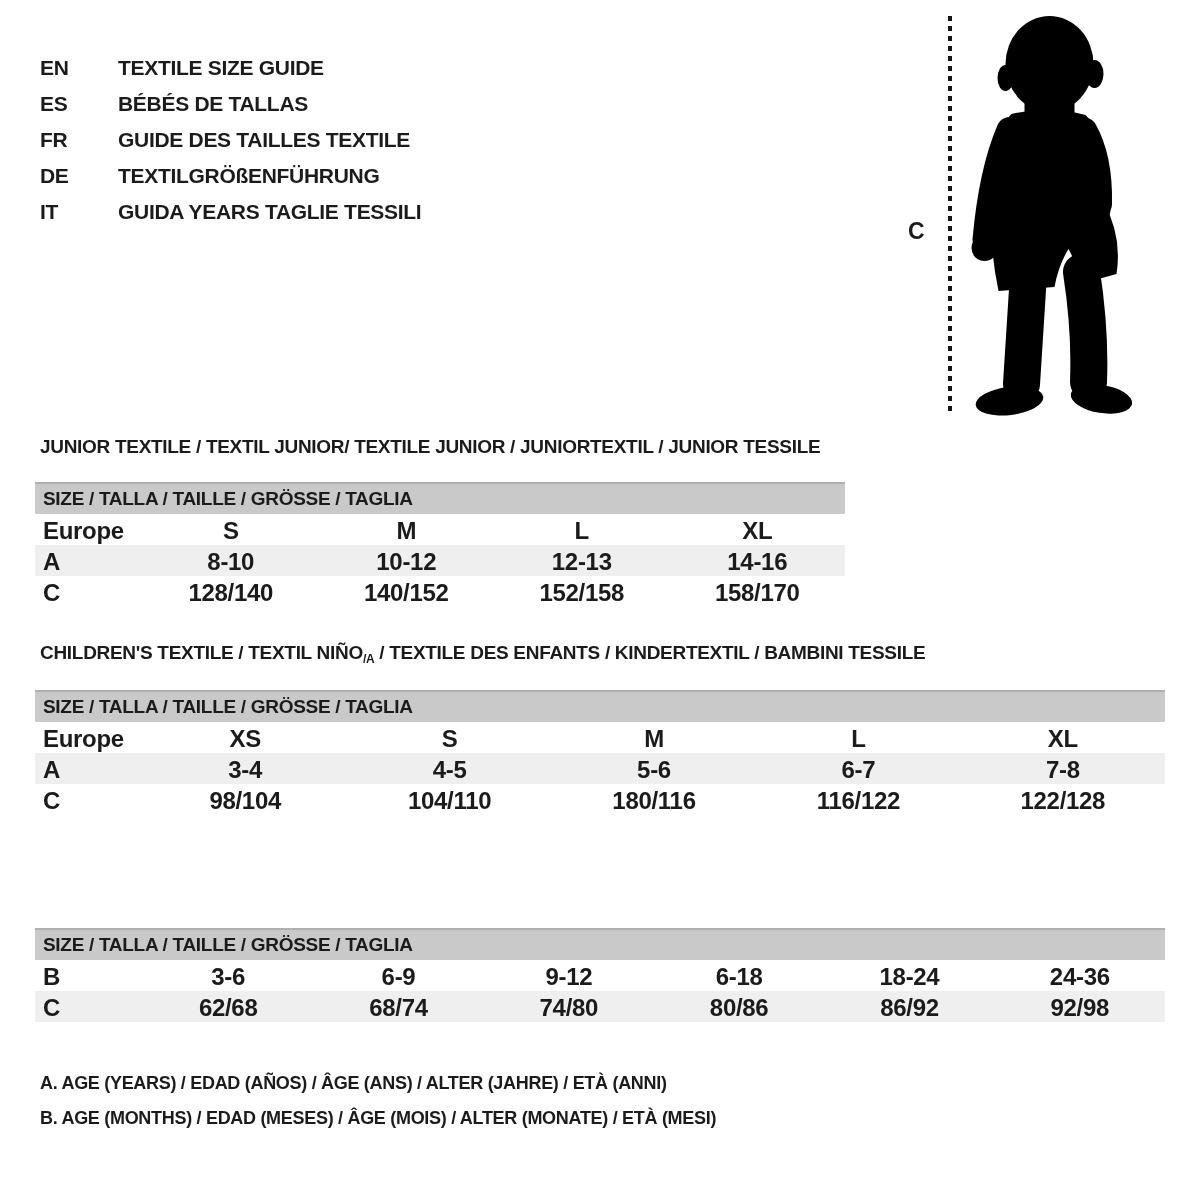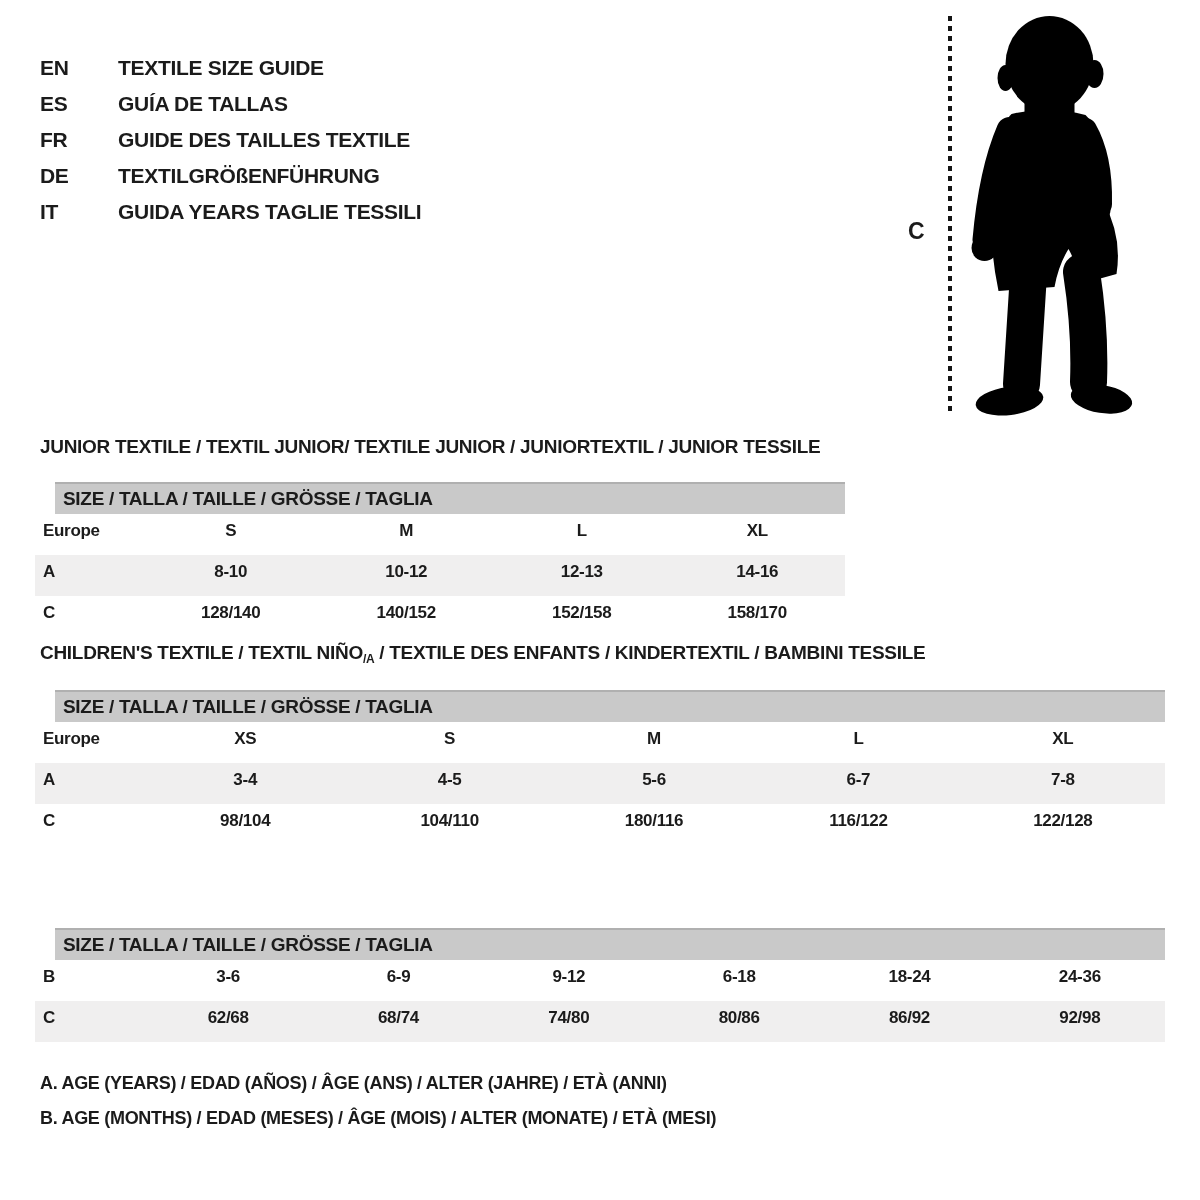--- a/index.html
+++ b/index.html
@@ -26,43 +26,43 @@
   .t1{top:436px;text-align:center;}
   .t2{top:642px;}
   .t3{top:846px;line-height:35px;}
   
   .tbl{position:absolute;}
   .tbl1{left:35px;top:482px;width:810px;}
   .tbl2{left:35px;top:690px;width:1130px;}
   .tbl3{left:35px;top:928px;width:1130px;}
   .tbl-head{
     height:30px;line-height:30px;background:#c9c9c9;border-top:2px solid #b0b0b0;
-    padding-left:8px;font-size:19px;margin-left:20px;
+    padding-left:8px;font-size:19px;
   }
-  .tr{display:flex;height:41px;line-height:33px;font-size:17px;}
+  .tr{display:flex;height:31px;line-height:33px;font-size:24px;}
   .tr.shade{background:#f0efef;}
   .td-label{flex:0 0 100px;padding-left:8px;text-align:left;}
   .td{flex:1;text-align:center;}
   
   .legend{position:absolute;left:40px;top:1066px;font-size:18px;line-height:35px;}
   .legend div{white-space:nowrap;}
 </style>
 </head>
 <body>
 
 <div class="page">
 
   <div class="lang-list">
     <div class="lang-row">
       <span class="lang-code">EN</span>
       <span class="lang-label">TEXTILE SIZE GUIDE</span>
     </div>
     <div class="lang-row">
       <span class="lang-code">ES</span>
-      <span class="lang-label">GUÍA DE TALLAS</span>
+      <span class="lang-label">BÉBÉS DE TALLAS</span>
     </div>
     <div class="lang-row">
       <span class="lang-code">FR</span>
       <span class="lang-label">GUIDE DES TAILLES TEXTILE</span>
     </div>
     <div class="lang-row">
       <span class="lang-code">DE</span>
       <span class="lang-label">TEXTILGRÖßENFÜHRUNG</span>
     </div>
     <div class="lang-row">

